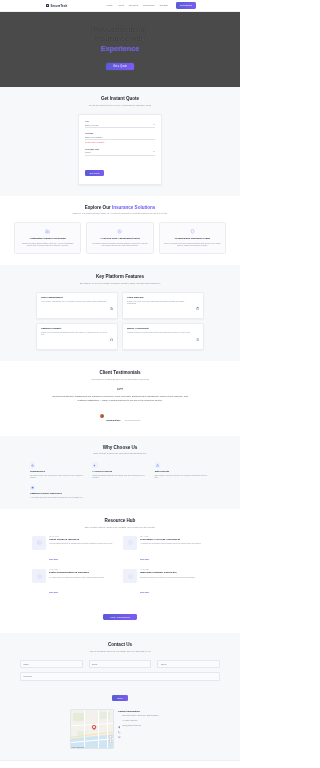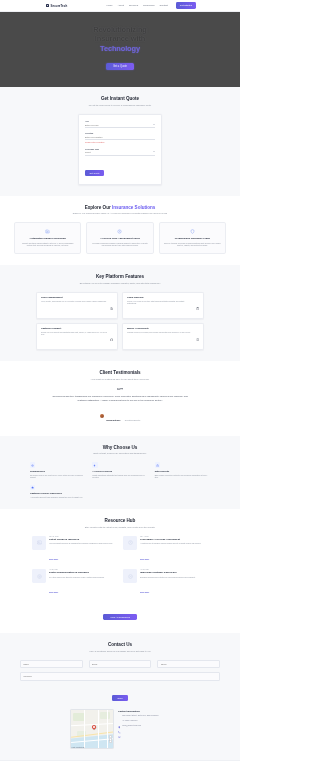--- a/index.html
+++ b/index.html
@@ -299,21 +299,21 @@
     <a class="nav-link">Resources</a>
     <a class="nav-link">Contact</a>
     <a class="nav-cta">Get Started</a>
   </div>
 </div>
 
 <div class="hero">
   <h1>
     <span>Revolutionizing</span><br>
     <span>Insurance with</span><br>
-    <span class="accent">Technology</span>
+    <span class="accent">Experience</span>
   </h1>
   <a class="hero-btn">Get a Quote</a>
 </div>
 
 <div class="section sec-gray">
   <div class="sec-head">
     <div class="sec-title">Get Instant Quote</div>
     <div class="sec-sub">Fill out the form below to receive a personalized insurance quote</div>
   </div>
   <div class="quote-card">

